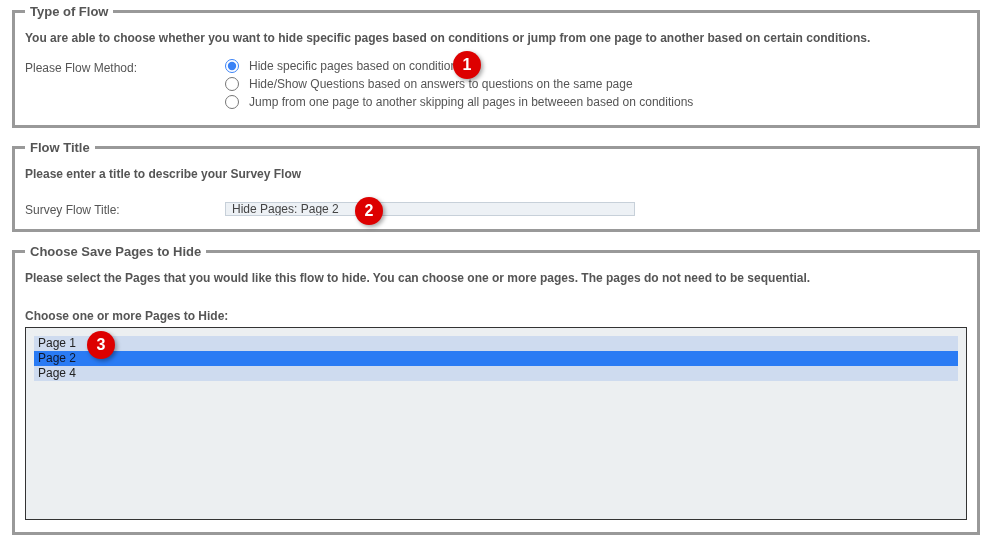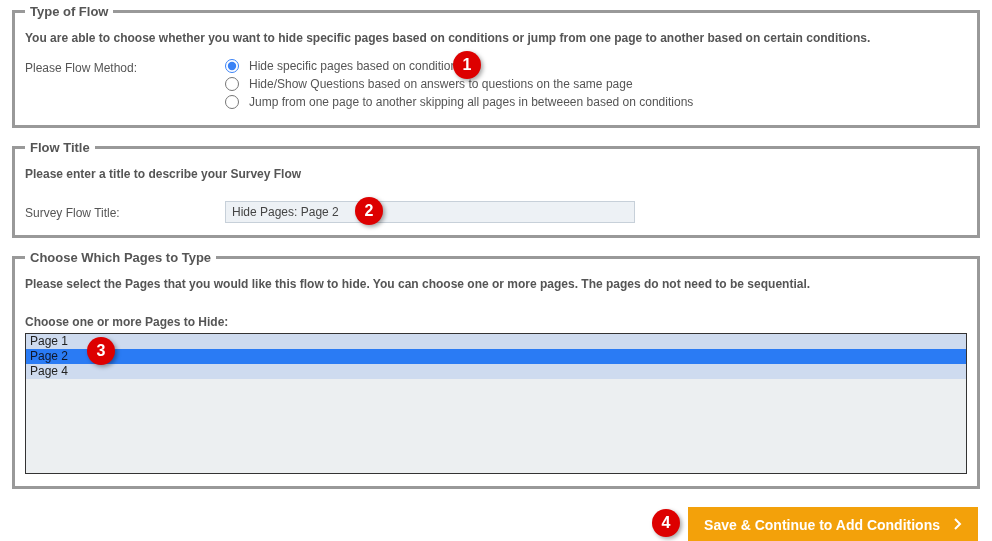--- a/index.html
+++ b/index.html
@@ -58,31 +58,31 @@
       accent-color: #3a82f6;
       margin: 0 10px 0 0;
     }
     .text-input {
       width: 410px;
       border: 1px solid #c7d0d9;
       background: #edf1f5;
       color: #444;
       padding: 3px 6px;
       font-size: 12px;
-      height: 22px;
+      height: 14px;
     }
     .listbox {
       width: 100%;
-      height: 141px;
+      height: 193px;
       border: 1px solid #333;
       background: #eceff1;
       font-size: 12px;
       color: #222;
       overflow-y: scroll;
-      padding: 0;
+      padding: 8px;
     }
     .listbox-item {
       padding: 0px 4px;
       background: #cedbef;
       line-height: 15px;
       height: 15px;
       cursor: pointer;
     }
     .listbox-item.selected {
       background: #2a7bf4;
@@ -163,21 +163,21 @@
     <legend>Flow Title</legend>
     <div class="desc" style="margin-bottom:20px;">Please enter a title to describe your Survey Flow</div>
     <div class="row pos-rel" style="align-items:center;">
       <div class="label-col">Survey Flow Title:</div>
       <input type="text" class="text-input" value="Hide Pages: Page 2" style="">
       <div class="badge" style="left:330px; top:-4px;">2</div>
     </div>
   </fieldset>
 
   <fieldset class="section">
-    <legend>Choose Which Pages to Type</legend>
+    <legend>Choose Save Pages to Hide</legend>
     <div class="desc">Please select the Pages that you would like this flow to hide. You can choose one or more pages. The pages do not need to be sequential.</div>
     <div class="subtext">Choose one or more Pages to Hide:</div>
     <div class="pos-rel">
       <div class="listbox">
         <div class="listbox-item">Page 1</div>
         <div class="listbox-item selected">Page 2</div>
         <div class="listbox-item">Page 4</div>
       </div>
       <div class="badge" style="left:62px; top:4px;">3</div>
     </div>

